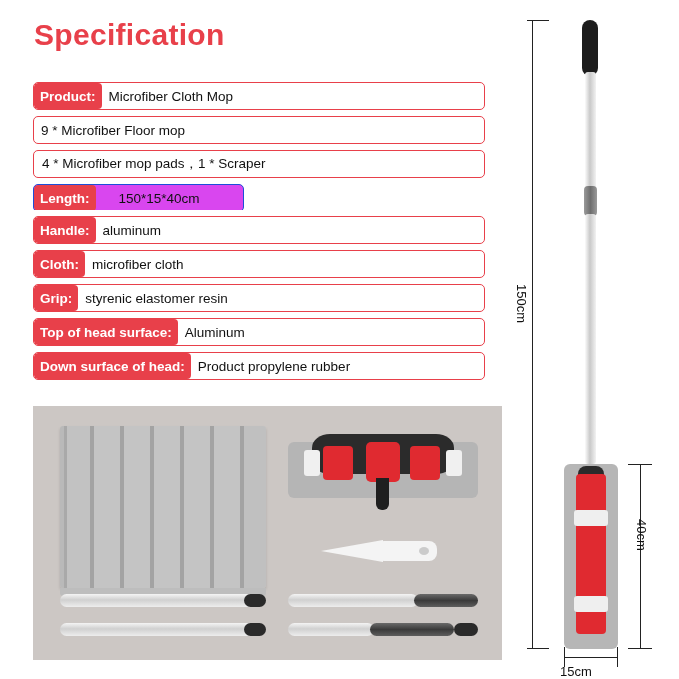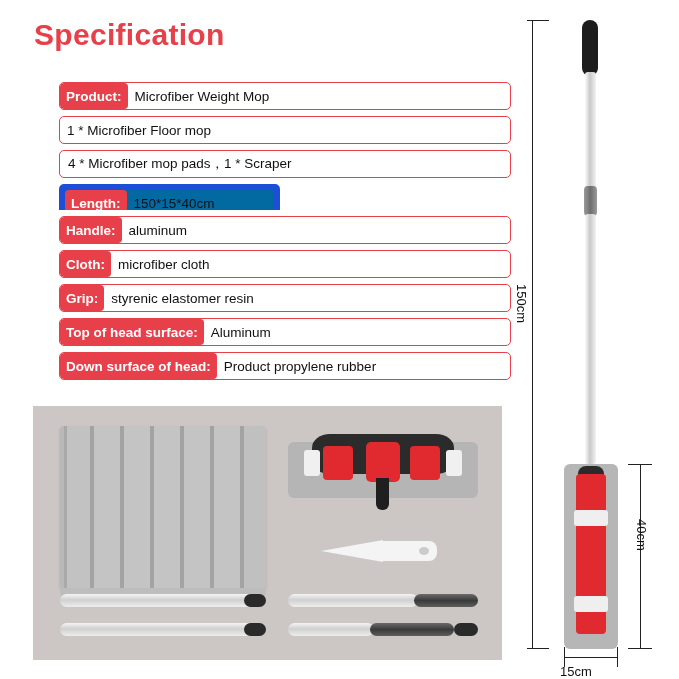--- a/index.html
+++ b/index.html
@@ -31,46 +31,46 @@
     color: #e8404a;
     letter-spacing: 0.3px;
   }
 
   
   .spec-list {
     position: absolute;
     left: 33px;
     top: 82px;
     width: 452px;
-    margin-left: 26px;
   }
   .spec-row {
     display: flex;
     align-items: stretch;
     border: 1px solid #e8404a;
     border-radius: 5px;
     margin-bottom: 6px;
     height: 26px;
     background: #fff;
     overflow: hidden;
   }
   .spec-row.split {
     border: none;
     background: transparent;
     display: flex;
     gap: 7px;
     border-radius: 0;
   }
   .spec-row.split > .sub {
     display: flex;
-    border: 6px solid #1d4ed8;
+    border: 1px solid #1d4ed8;
     border-radius: 5px;
     overflow: hidden;
-    background: #0369a1;
+    background: #d946ef;
     height: 26px;
+    gap: 16px;
   }
   .sub.left { width: 209px; }
   .sub.right { width: 228px; }
 
   .key {
     background: #e8404a;
     color: #ffffff;
     font-size: 13.5px;
     font-weight: bold;
     display: flex;
@@ -329,25 +329,25 @@
 <body>
 
 <div class="page">
 
   <div class="title">Specification</div>
 
   <div class="spec-list">
 
     <div class="spec-row">
       <div class="key">Product:</div>
-      <div class="val">Microfiber Weight Mop</div>
-    </div>
-
-    <div class="spec-row">
-      <div class="val">1 * Microfiber Floor mop</div>
+      <div class="val">Microfiber Cloth Mop</div>
+    </div>
+
+    <div class="spec-row">
+      <div class="val">9 * Microfiber Floor mop</div>
     </div>
 
     <div class="spec-row">
       <div class="val only">4 * Microfiber mop pads，1 * Scraper</div>
     </div>
 
     <div class="spec-row split">
       <div class="sub left">
         <div class="key">Length:</div>
         <div class="val">150*15*40cm</div>

